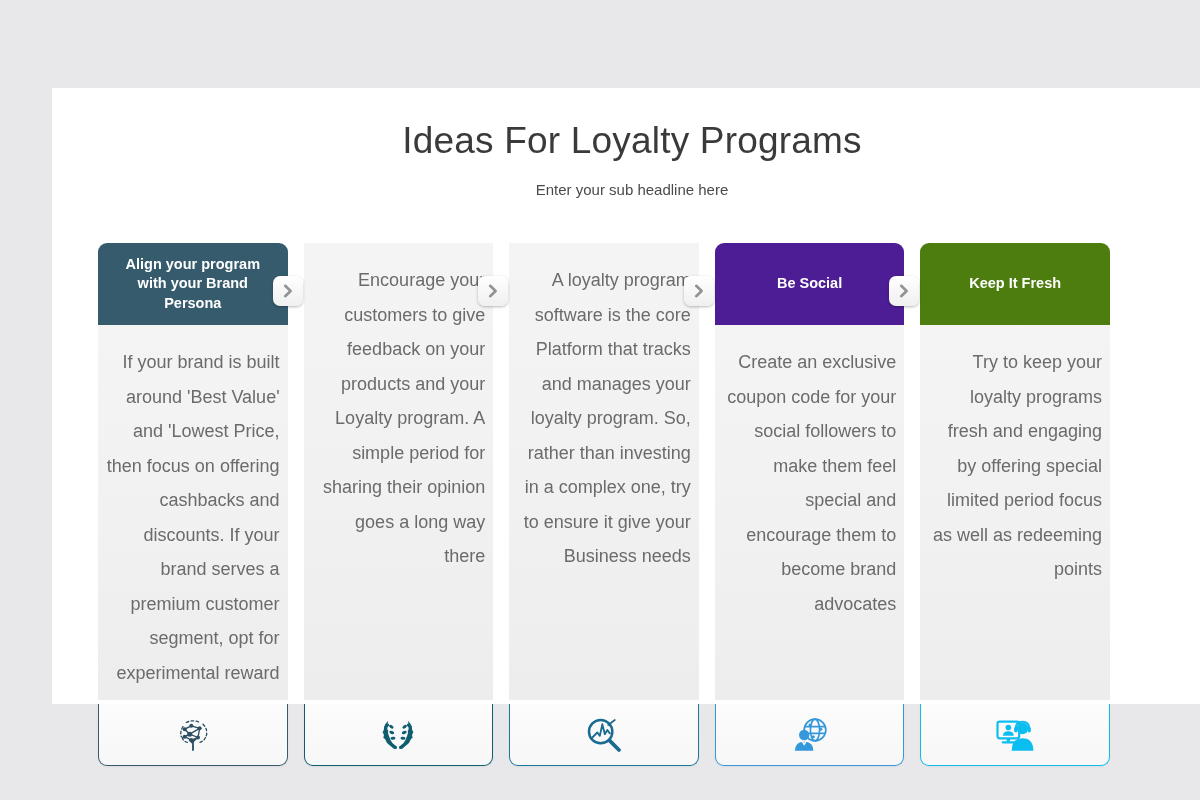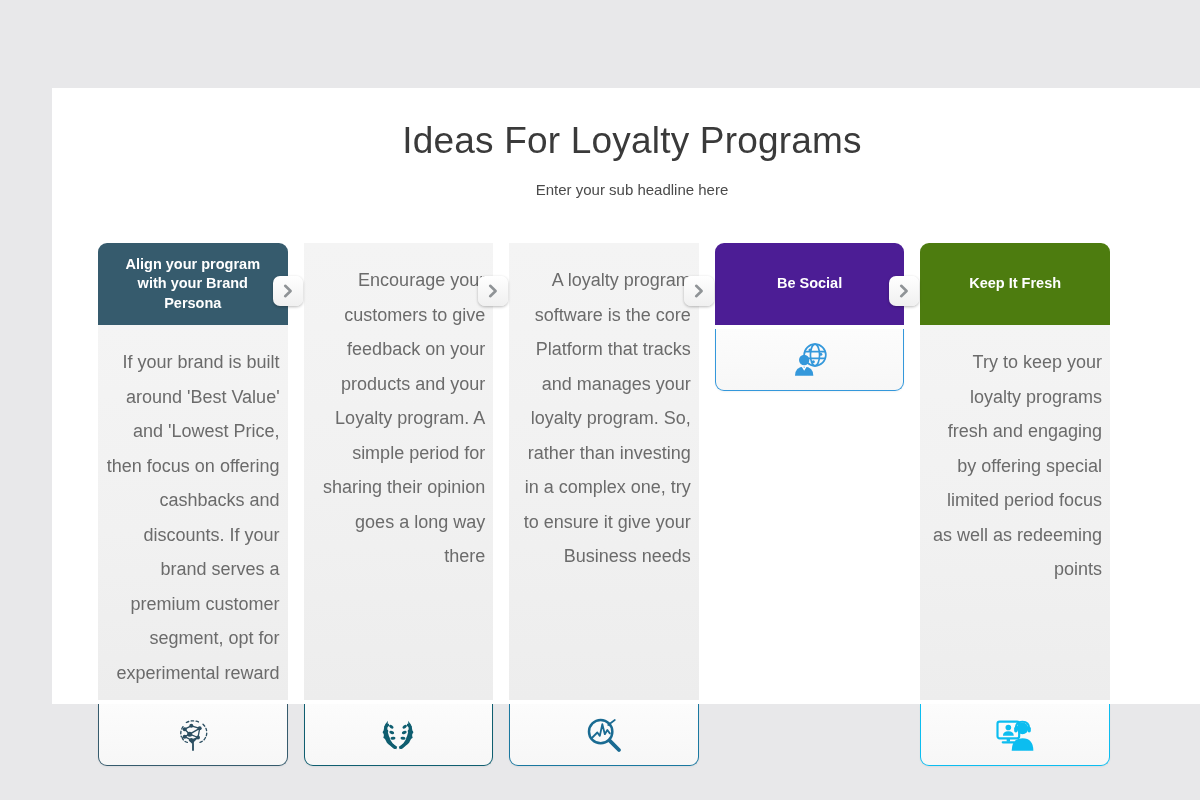--- a/index.html
+++ b/index.html
@@ -212,20 +212,23 @@
 
     <div class="card">
       <div class="card-header" style="background: #4c1d95;">
         <div class="card-header-title">Be Social</div>
       </div>
       <div class="chevron-badge">
         <svg width="16" height="16" viewBox="0 0 16 16" aria-hidden="true">
           <path d="M5.2 2.8 L10.6 8 L5.2 13.2" fill="none" stroke="#8f9396" stroke-width="2.6" stroke-linecap="round" stroke-linejoin="round"></path>
         </svg>
       </div>
+      <div class="card-body">
+        <div class="card-body-text">Create an exclusive coupon code for your social followers to make them feel special and encourage them to become brand advocates</div>
+      </div>
       <div class="icon-box" style="border-color: rgb(52, 152, 219);">
         <span>
           <svg width="40" height="40" viewBox="0 0 48 48" aria-hidden="true">
             <g fill="none" stroke="#3498db" stroke-width="2">
               <circle cx="30" cy="18" r="13"></circle>
               <ellipse cx="30" cy="18" rx="5.5" ry="13"></ellipse>
               <path d="M17.5 14 H42.5 M17.5 22 H42.5"></path>
             </g>
             <g fill="#3498db">
               <circle cx="24" cy="12" r="1.8"></circle>

